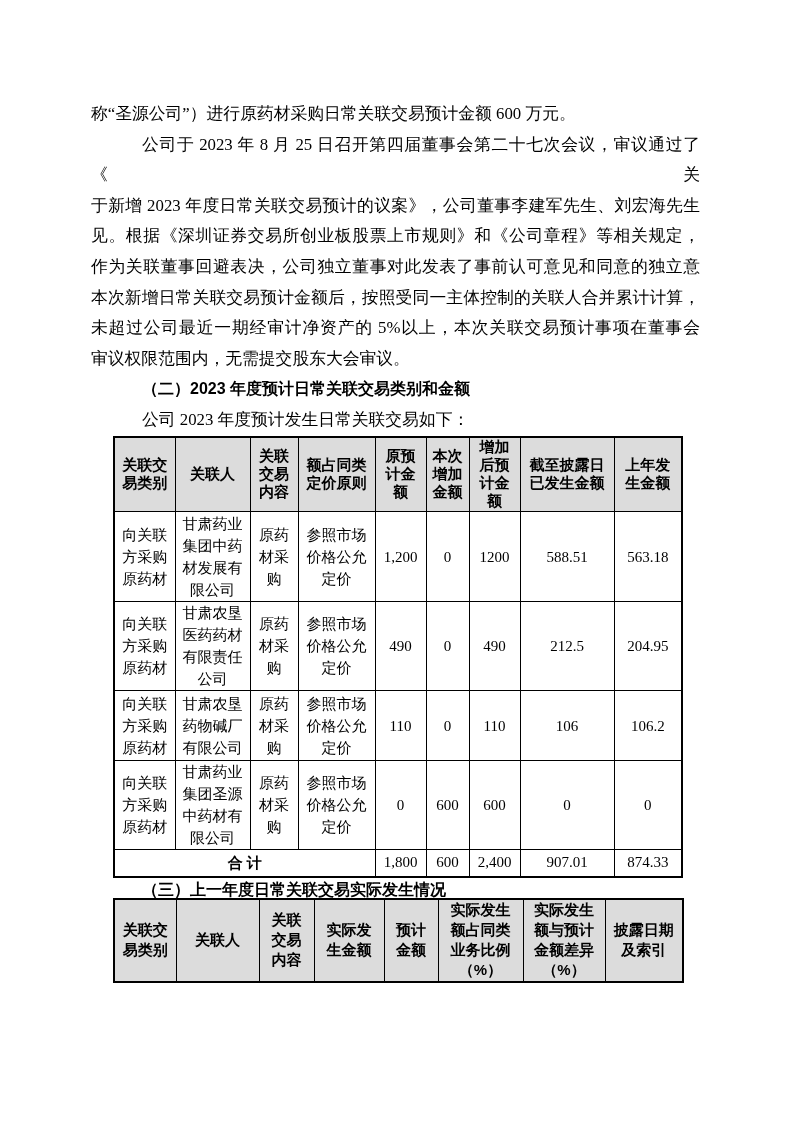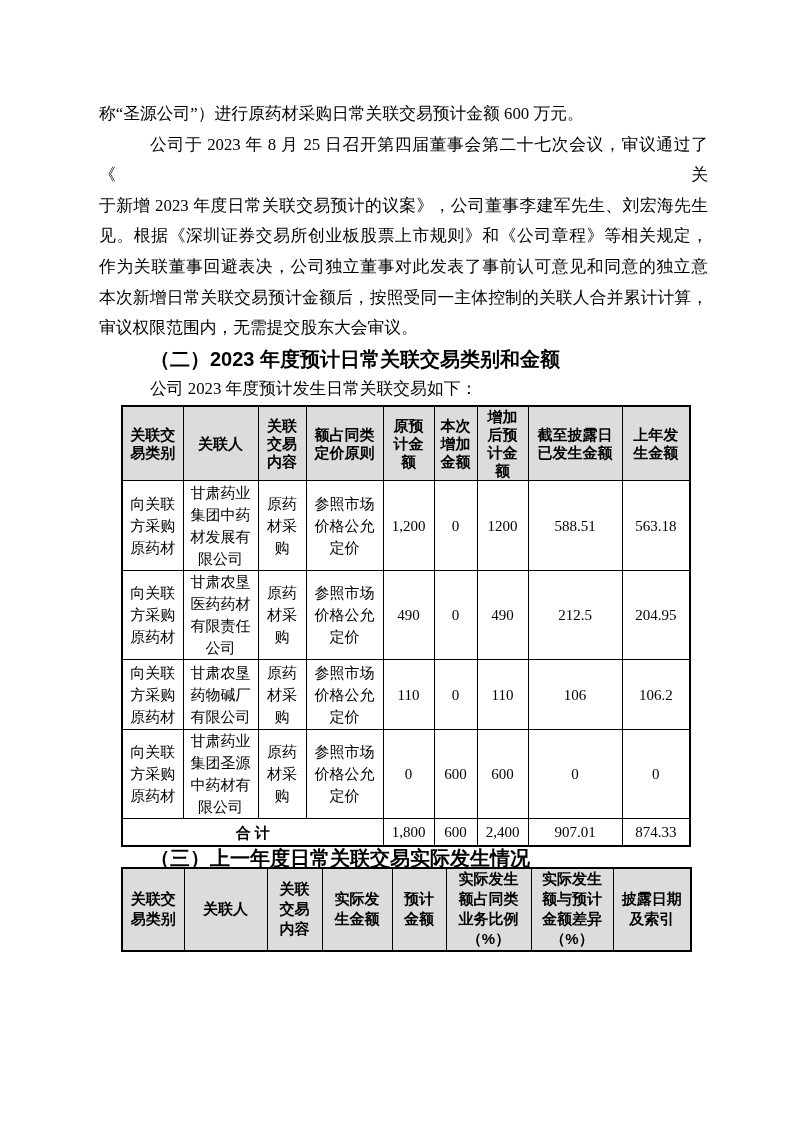--- a/index.html
+++ b/index.html
@@ -1,22 +1,22 @@
 <!DOCTYPE html>
 <html><head>
 <meta charset="utf-8">
 <style>
   html,body{margin:0;padding:0;background:#ffffff;}
   .page{position:relative;width:793px;height:1122px;background:#fff;color:#000;
         font-family:"Liberation Serif","DejaVu Serif",serif;overflow:hidden;}
-  .content{position:absolute;left:99px;top:99px;width:609px;}
+  .content{position:absolute;left:91px;top:99px;width:609px;}
   .tline{font-size:16.8px;line-height:30.6px;}
   .just{text-align:justify;text-align-last:justify;}
   .indent{text-indent:51px;}
-  .heading{font-size:20px;font-weight:bold;line-height:30.6px;text-indent:51px;
+  .heading{font-size:16px;font-weight:bold;line-height:30.6px;text-indent:51px;
            font-family:"Liberation Sans","DejaVu Sans",sans-serif;}
   .heading.h3{height:20px;line-height:23px;}
   table{border-collapse:collapse;table-layout:fixed;margin-left:22px;border:2px solid #000;}
   .t1{width:568px;}
   .t2{width:569px;}
   th,td{border:1px solid #000;padding:0 2px;text-align:center;vertical-align:middle;
         white-space:pre-line;overflow:hidden;}
   th{background:#dcdcdc;font-weight:bold;font-size:15px;line-height:18px;
      font-family:"Liberation Sans","DejaVu Sans",sans-serif;}
   td{font-size:15px;line-height:22px;}
@@ -33,20 +33,21 @@
     <div>
       <div class="tline">称“圣源公司”）进行原药材采购日常关联交易预计金额 600 万元。</div>
     </div>
 
     <div>
       <div class="tline just indent">公司于 2023 年 8 月 25 日召开第四届董事会第二十七次会议，审议通过了《关</div>
       <div class="tline just">于新增 2023 年度日常关联交易预计的议案》，公司董事李建军先生、刘宏海先生</div>
       <div class="tline just">见。根据《深圳证券交易所创业板股票上市规则》和《公司章程》等相关规定，</div>
       <div class="tline just">作为关联董事回避表决，公司独立董事对此发表了事前认可意见和同意的独立意</div>
       <div class="tline just">本次新增日常关联交易预计金额后，按照受同一主体控制的关联人合并累计计算，</div>
+      <div class="tline just">未超过公司最近一期经审计净资产的 5%以上，本次关联交易预计事项在董事会</div>
       <div class="tline">审议权限范围内，无需提交股东大会审议。</div>
     </div>
 
     <div class="heading">（二）2023 年度预计日常关联交易类别和金额</div>
     <div class="tline indent">公司 2023 年度预计发生日常关联交易如下：</div>
 
     <table class="t1">
       <colgroup>
         <col style="width:61px">
           <col style="width:75px">

